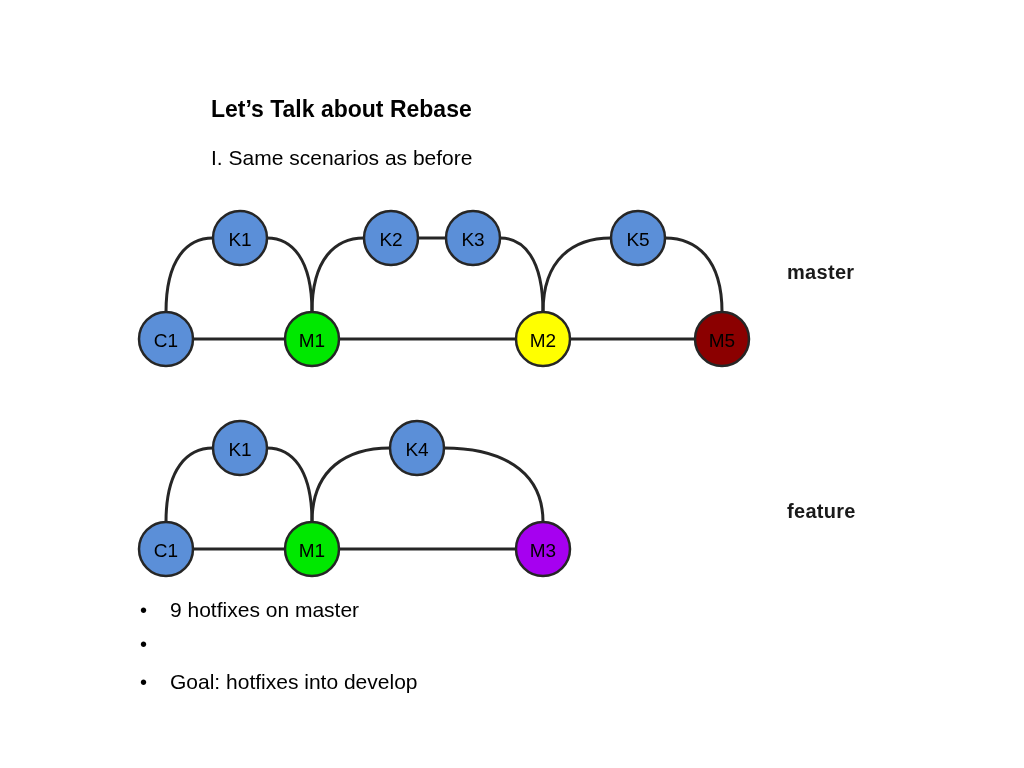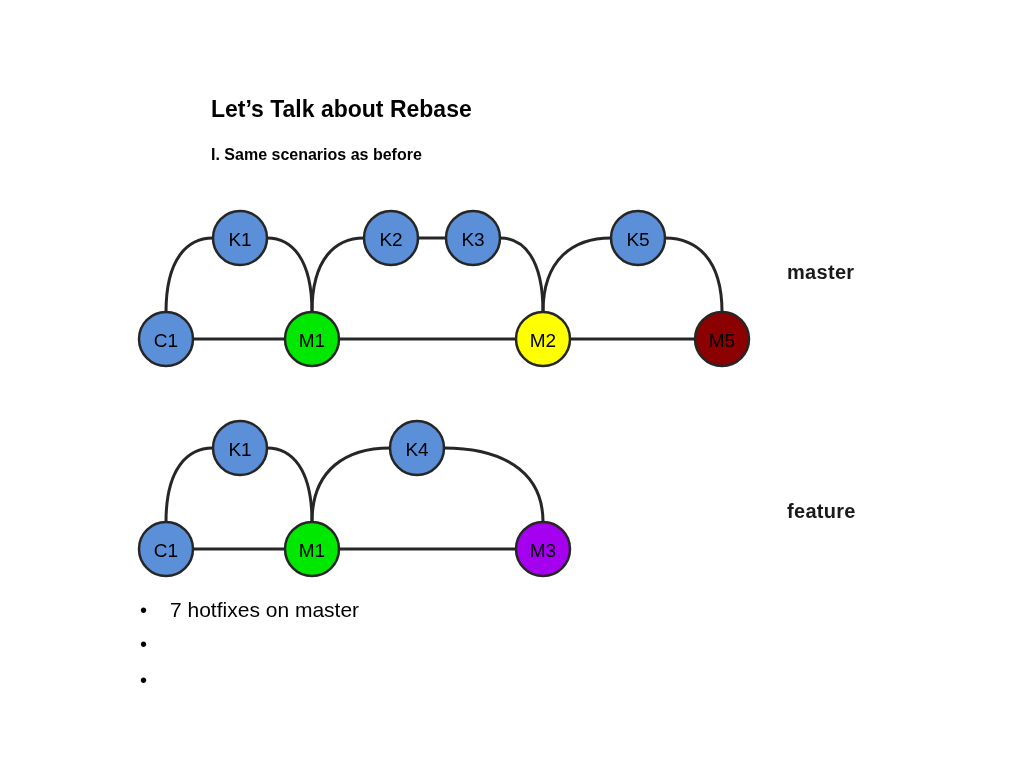--- a/index.html
+++ b/index.html
@@ -32,22 +32,22 @@
     font-weight: bold;
     letter-spacing: 0px;
     color: #000000;
     white-space: nowrap;
   }
 
   .slide-subtitle {
     position: absolute;
     left: 211px;
     top: 146px;
-    font-size: 16px;
-    font-weight: bold;
+    font-size: 21px;
+    font-weight: normal;
     color: #000000;
     white-space: nowrap;
   }
 
   #graph-layer {
     position: absolute;
     left: 0;
     top: 0;
     width: 1024px;
     height: 768px;
@@ -200,23 +200,24 @@
       </g>
     </svg>
 
   <div class="branch-label master">master</div>
 
   <div class="branch-label develop">feature</div>
 
   <div class="bullets">
     <div class="bullet-row">
       <span class="bullet-dot">•</span>
-      <span class="bullet-text">7 hotfixes on master</span>
+      <span class="bullet-text">9 hotfixes on master</span>
     </div>
     <div class="bullet-row">
       <span class="bullet-dot">•</span>
     </div>
     <div class="bullet-row">
       <span class="bullet-dot">•</span>
+      <span class="bullet-text">Goal: hotfixes into develop</span>
     </div>
   </div>
 
 </div>
 
 </body></html>

